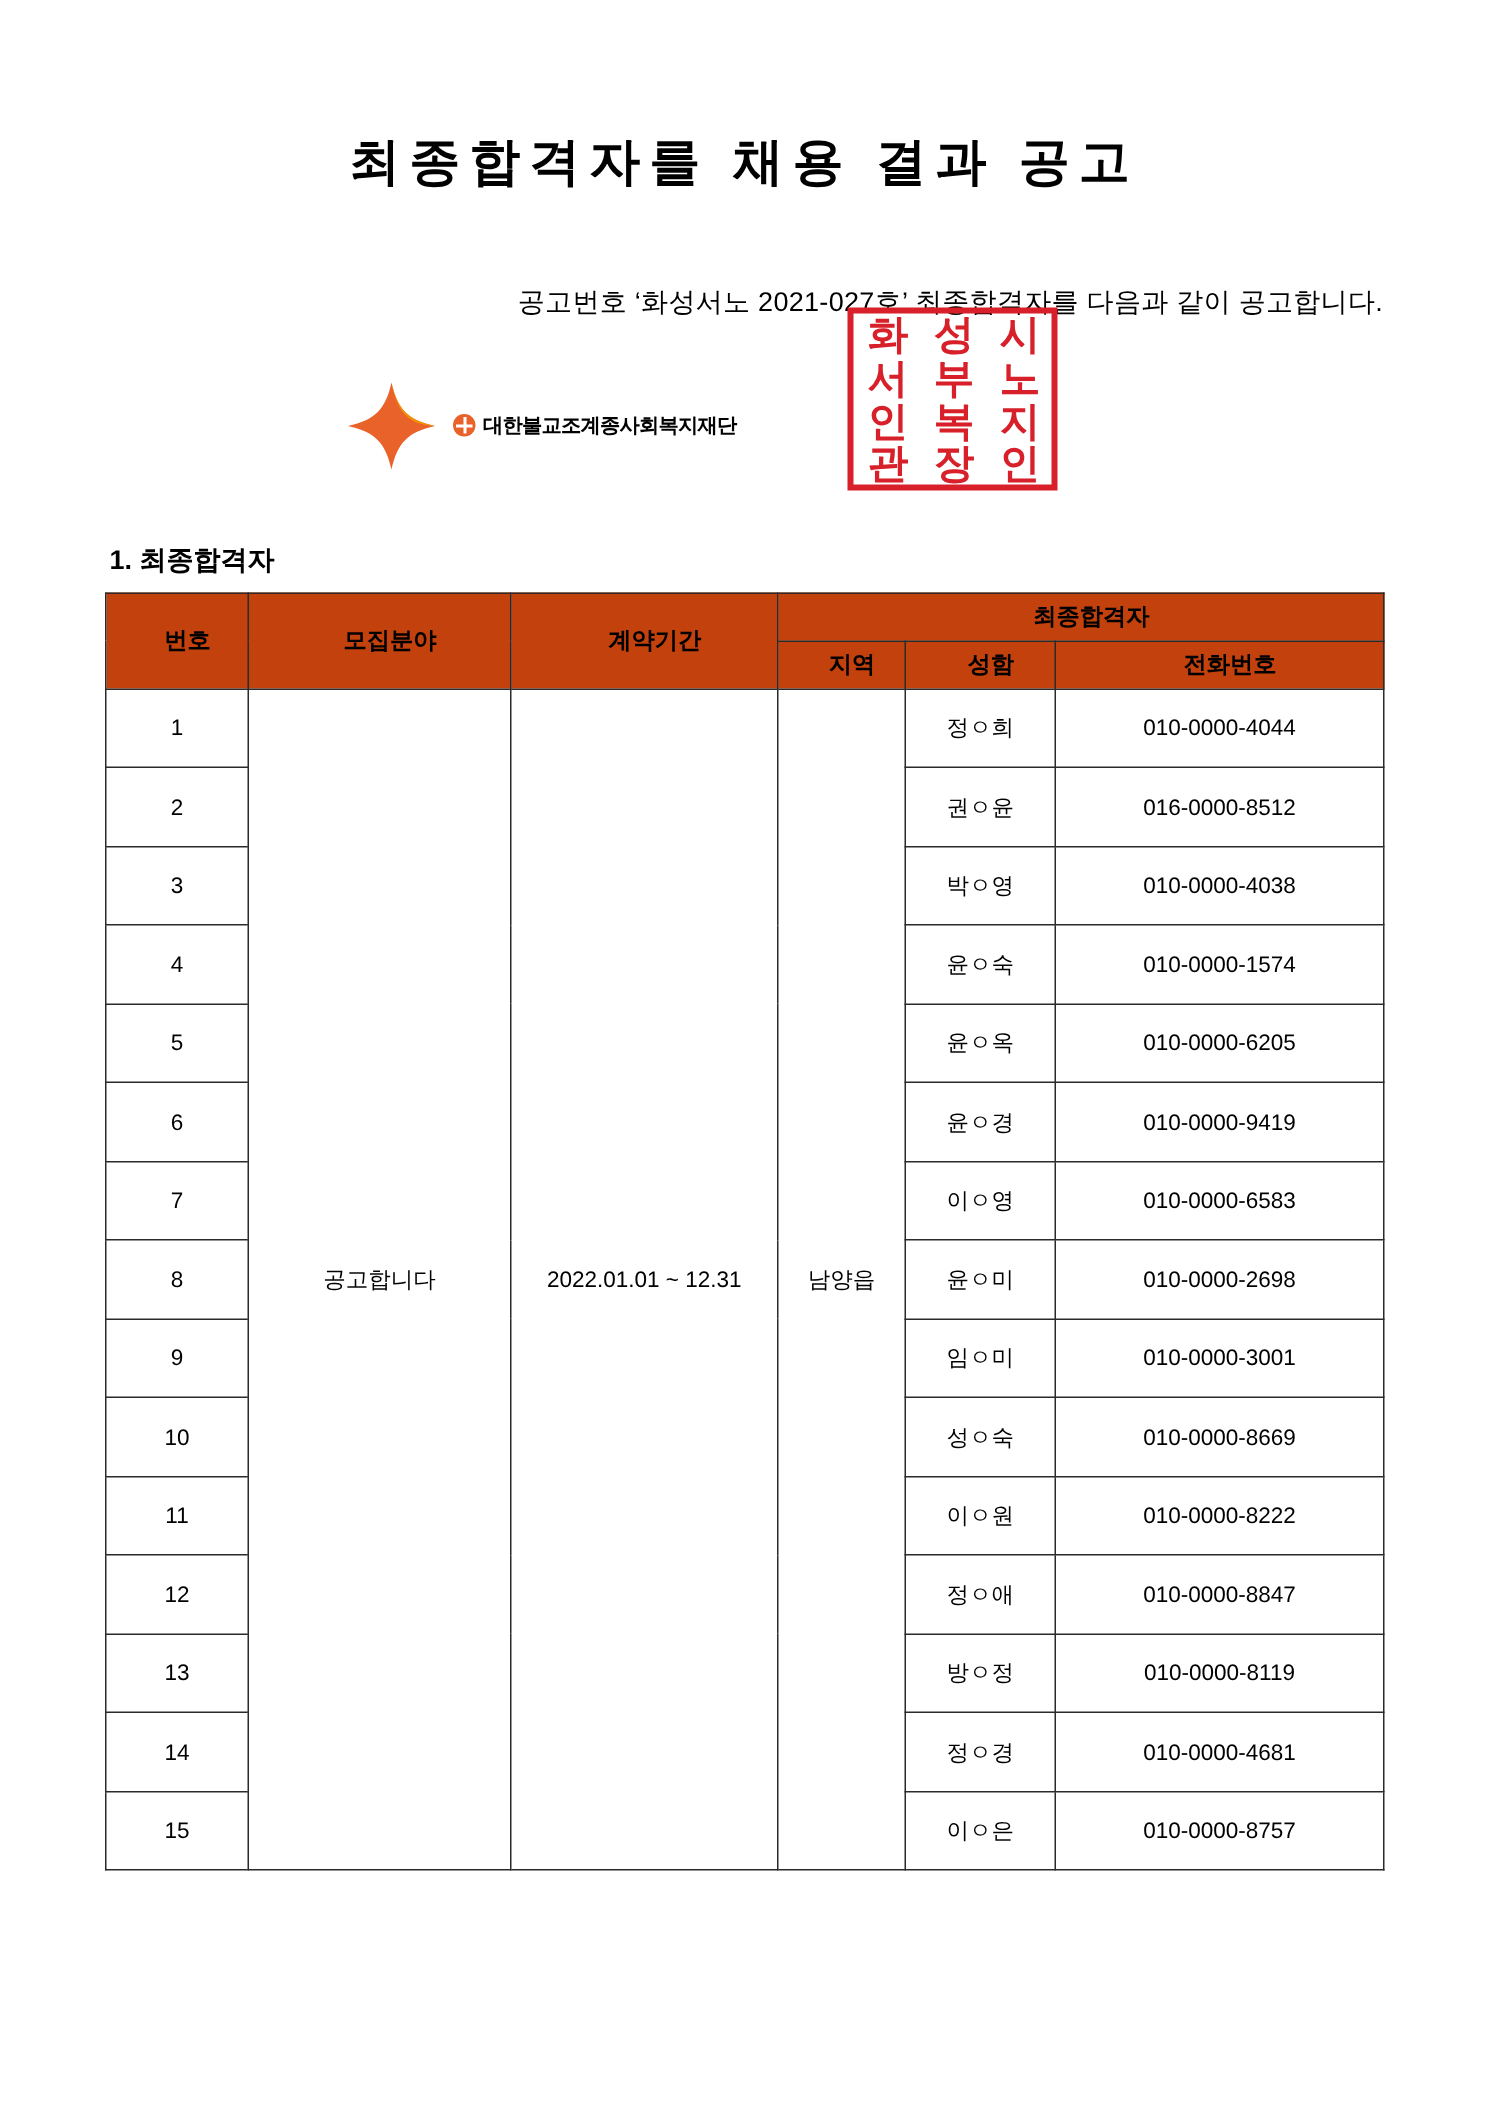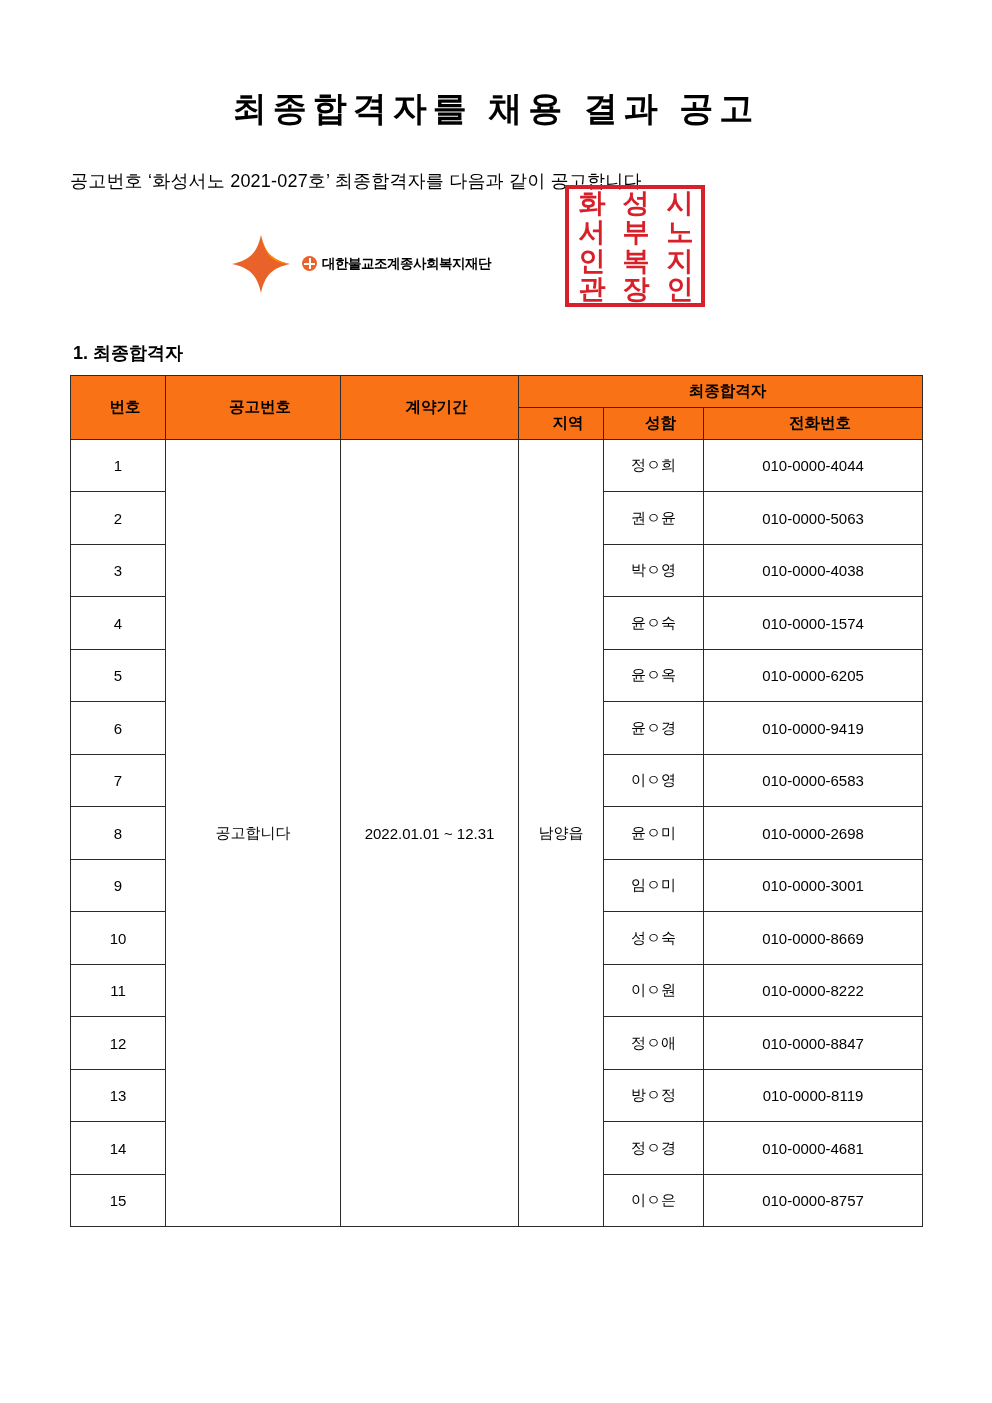--- a/index.html
+++ b/index.html
@@ -25,23 +25,23 @@
   .doc-title {
     text-align: center;
     font-size: 34px;
     font-weight: bold;
     letter-spacing: 6px;
     margin-top: 88px;
     margin-bottom: 0;
     line-height: 1.2;
   }
   .notice-line {
-    text-align: left;
+    text-align: right;
     font-size: 18px;
-    margin-top: 40px;
+    margin-top: 60px;
     letter-spacing: 0.2px;
   }
   .date-line {
     text-align: center;
     font-size: 18px;
     margin-top: 50px;
     letter-spacing: 1px;
   }
   .issuer-row {
     margin-top: 34px;
@@ -138,21 +138,21 @@
     table-layout: fixed;
     font-size: 15px;
   }
   table.result th, table.result td {
     border: 1px solid #2a2a2a;
     text-align: center;
     vertical-align: middle;
     padding: 0;
   }
   table.result thead th {
-    background: #f97316;
+    background: #c2410c;
     font-weight: bold;
     height: 31px;
     font-size: 15.5px;
     padding-left: 14px;
   }
   table.result tbody td {
     height: 51.5px;
     font-size: 15px;
   }
   .col-no { width: 95px; }
@@ -211,21 +211,21 @@
       <col class="col-no">
       <col class="col-field">
       <col class="col-period">
       <col class="col-region">
       <col class="col-name">
       <col class="col-phone">
     </colgroup>
     <thead>
       <tr>
         <th rowspan="2">번호</th>
-        <th rowspan="2">공고번호</th>
+        <th rowspan="2">모집분야</th>
         <th rowspan="2">계약기간</th>
         <th colspan="3">최종합격자</th>
       </tr>
       <tr>
         <th>지역</th>
         <th>성함</th>
         <th>전화번호</th>
       </tr>
     </thead>
     <tbody>
@@ -233,21 +233,21 @@
         <td>1</td>
         <td rowspan="15">공고합니다</td>
         <td rowspan="15">2022.01.01  ~  12.31</td>
         <td rowspan="15">남양읍</td>
         <td>정ㅇ희</td>
         <td>010-0000-4044</td>
       </tr>
       <tr>
         <td>2</td>
         <td>권ㅇ윤</td>
-        <td>010-0000-5063</td>
+        <td>016-0000-8512</td>
       </tr>
       <tr>
         <td>3</td>
         <td>박ㅇ영</td>
         <td>010-0000-4038</td>
       </tr>
       <tr>
         <td>4</td>
         <td>윤ㅇ숙</td>
         <td>010-0000-1574</td>

